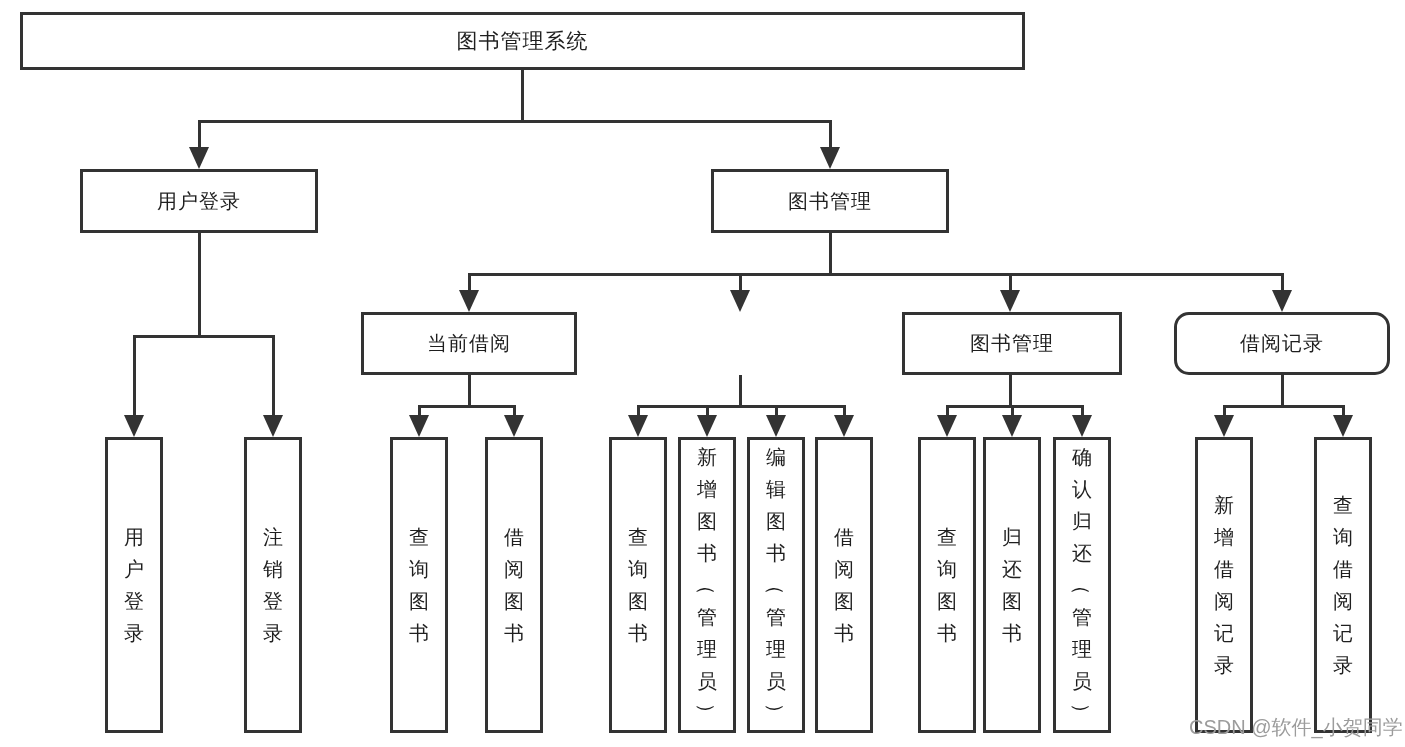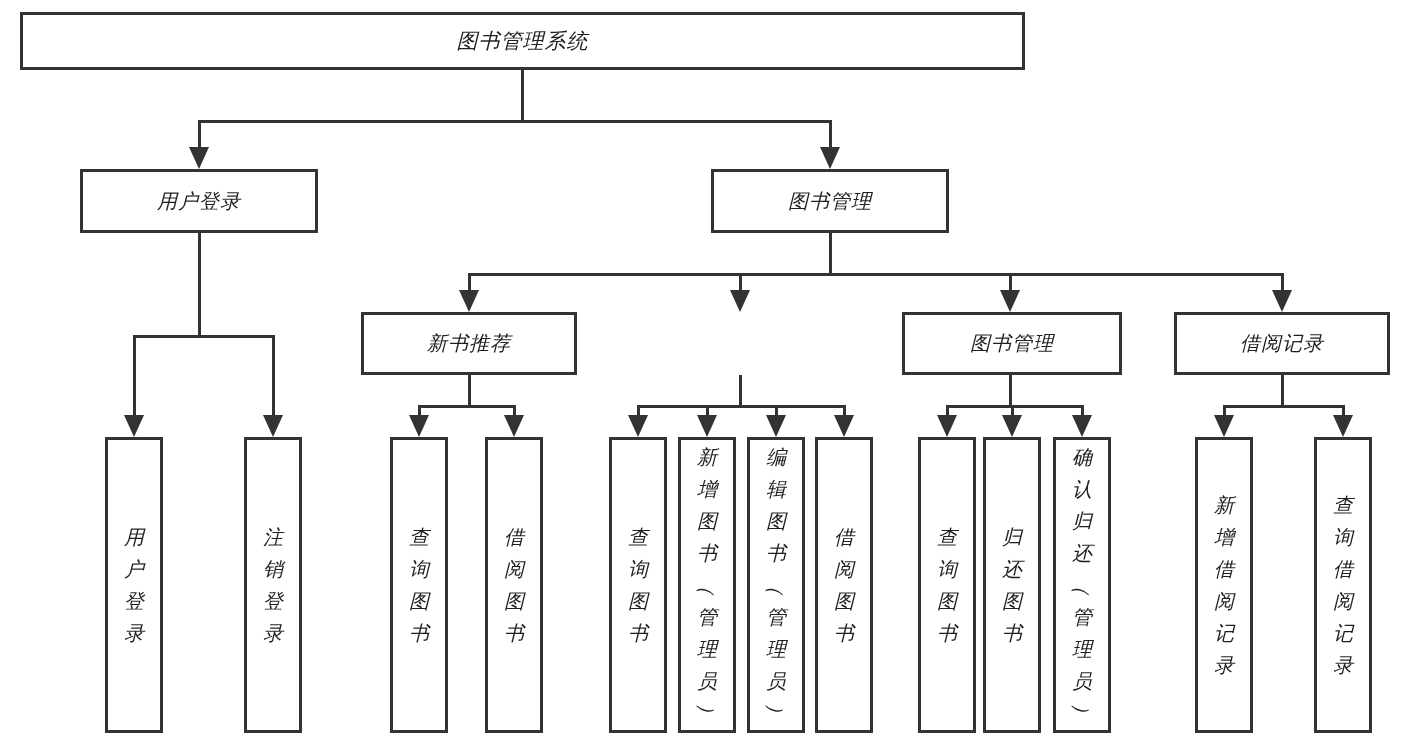--- a/index.html
+++ b/index.html
@@ -5,21 +5,21 @@
   :root{
     --line:#333333; --border:#333333; --text:#1f1f1f;
     --background:#ffffff; --watermark:#9c9c9c;
   }
   html,body{margin:0;padding:0;}
   body{
     width:1405px;height:747px;background:var(--background);
     font-family:"Liberation Sans",sans-serif;color:var(--text);
     position:relative;overflow:hidden;
   }
-  #stage{position:absolute;left:0;top:0;width:1405px;height:747px;font-style:italic;}
+  #stage{position:absolute;left:0;top:0;width:1405px;height:747px;}
   .box{
     position:absolute;background:var(--background);
     border:3px solid var(--border);box-sizing:border-box;
     display:flex;align-items:center;justify-content:center;
     font-size:20px;letter-spacing:1px;color:var(--text);
   }
   .title-box{font-size:21px;}
   .vbox{flex-direction:column;letter-spacing:0;}
   .vbox .ch{
     display:block;width:100%;height:32px;line-height:32px;
@@ -95,23 +95,23 @@
       <div class="arrow" style="left: 1214px; top: 415px;"></div>
       <div class="line" style="left: 1341.5px; top: 405px; width: 3px; height: 14px;"></div>
       <div class="arrow" style="left: 1333px; top: 415px;"></div>
     </div>
 
   <div class="box title-box" style="left:20px;top:12px;width:1005px;height:58px;">图书管理系统</div>
 
   <div class="box" style="left:80px;top:169px;width:238px;height:64px;">用户登录</div>
   <div class="box" style="left:711px;top:169px;width:238px;height:64px;">图书管理</div>
 
-  <div class="box" style="left:361px;top:312px;width:216px;height:63px;">新书推荐</div>
+  <div class="box" style="left:361px;top:312px;width:216px;height:63px;">当前借阅</div>
   <div class="box" style="left:902px;top:312px;width:220px;height:63px;">图书管理</div>
-  <div class="box" style="left:1174px;top:312px;width:216px;height:63px;">借阅记录</div>
+  <div class="box" style="left:1174px;top:312px;width:216px;height:63px;border-radius:15px;">借阅记录</div>
 
   <div class="box vbox" style="left:105px;top:437px;width:58px;height:296px;">
       <span class="ch">用</span>
       <span class="ch">户</span>
       <span class="ch">登</span>
       <span class="ch">录</span>
     </div>
   <div class="box vbox" style="left:244px;top:437px;width:58px;height:296px;">
       <span class="ch">注</span>
       <span class="ch">销</span>
@@ -201,13 +201,14 @@
     </div>
   <div class="box vbox" style="left:1314px;top:437px;width:58px;height:296px;">
       <span class="ch">查</span>
       <span class="ch">询</span>
       <span class="ch">借</span>
       <span class="ch">阅</span>
       <span class="ch">记</span>
       <span class="ch">录</span>
     </div>
 
+  <div class="watermark">CSDN @软件_小贺同学</div>
 </div>
 
 </body></html>

